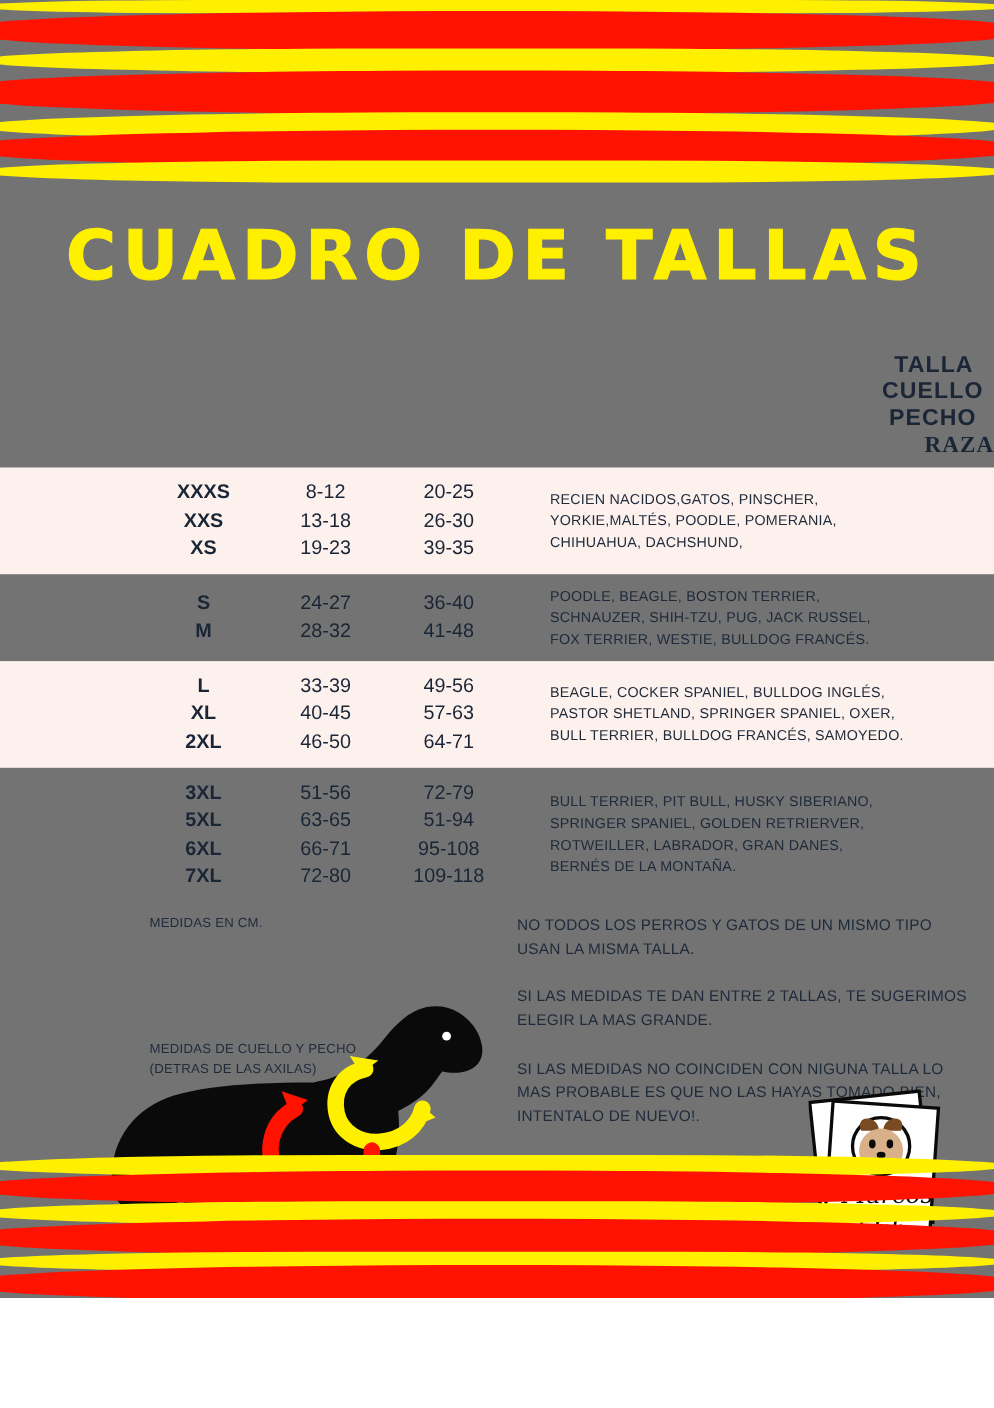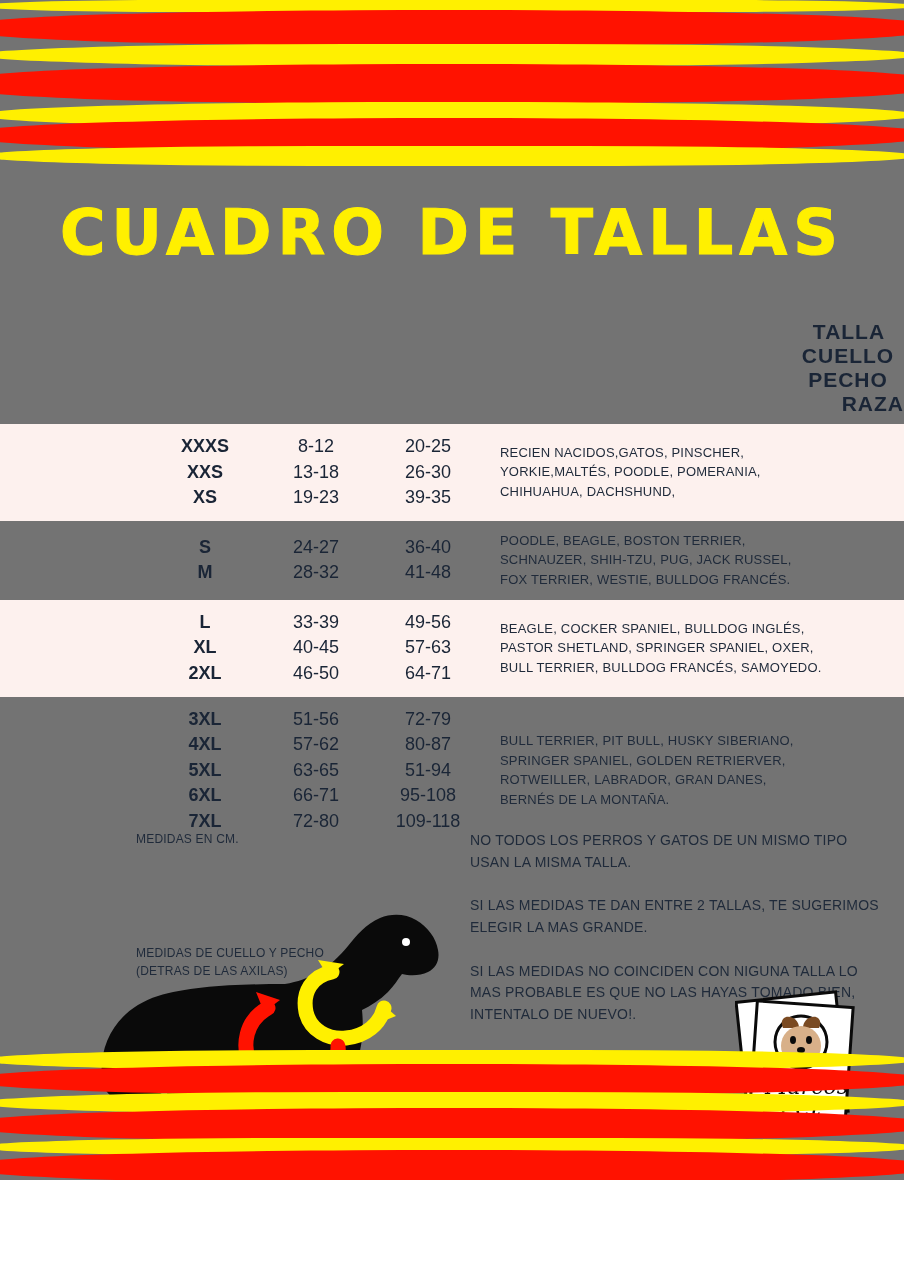--- a/index.html
+++ b/index.html
@@ -79,33 +79,32 @@
     color: #1a2536;
     font-weight: bold;
     font-size: 21px;
     letter-spacing: 1px;
     padding-bottom: 8px;
     flex-direction: column;
   }
   .c-talla  { width: 110px; text-align: center; margin-left: 130px; }
   .c-cuello { width: 112px; text-align: center; }
   .c-pecho  { width: 112px; text-align: center; }
-  .c-raza   { flex: 1; text-align: left; padding-left: 152px; }
+  .c-raza   { flex: 1; text-align: left; padding-left: 152px; font-family: Liberation Serif, serif; }
 
   .group {
     display: flex;
     align-items: center;
     padding: 10px 0;
   }
   .group.shade { background: #fdf1ee; }
   .group .sizes { width: 354px; margin-left: 130px; }
   .group .srow {
     display: flex;
     line-height: 1.42;
-    justify-content: flex-end;
   }
   .group .srow .s-talla {
     width: 110px; text-align: center;
     font-weight: bold; font-size: 18px; color: #1a2536;
   }
   .group .srow .s-cuello,
   .group .srow .s-pecho {
     width: 112px; text-align: center;
     font-size: 18px; color: #1a2536;
   }
@@ -248,25 +247,20 @@
 PASTOR SHETLAND, SPRINGER SPANIEL, OXER,
 BULL TERRIER, BULLDOG FRANCÉS, SAMOYEDO.</div>
     </div>
 
     <div class="group">
       <div class="sizes">
         <div class="srow">
           <div class="s-talla">3XL</div>
           <div class="s-cuello">51-56</div>
           <div class="s-pecho">72-79</div>
-        </div>
-        <div class="srow">
-          <div class="s-talla">4XL</div>
-          <div class="s-cuello">57-62</div>
-          <div class="s-pecho">80-87</div>
         </div>
         <div class="srow">
           <div class="s-talla">5XL</div>
           <div class="s-cuello">63-65</div>
           <div class="s-pecho">51-94</div>
         </div>
         <div class="srow">
           <div class="s-talla">6XL</div>
           <div class="s-cuello">66-71</div>
           <div class="s-pecho">95-108</div>

